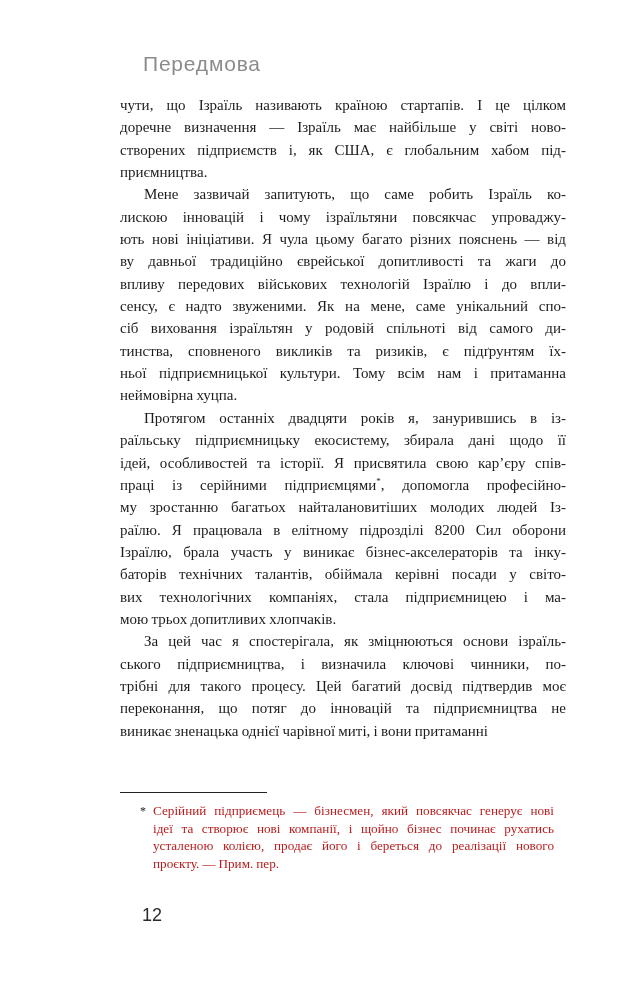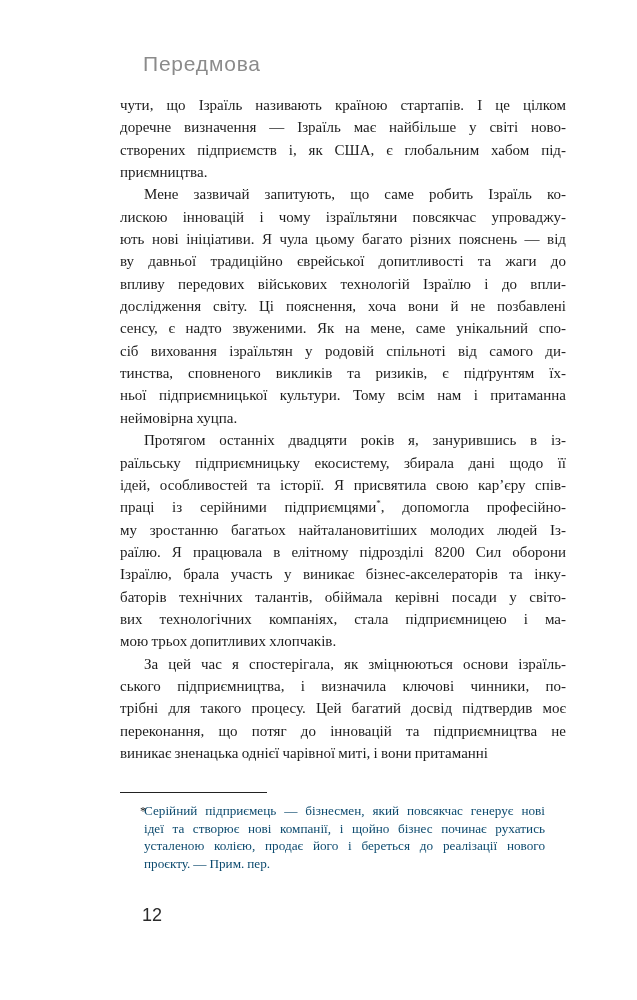--- a/index.html
+++ b/index.html
@@ -66,26 +66,26 @@
   }
   .fn-marker {
     position: absolute;
     left: 20px;
     top: 2px;
     font-family: "Liberation Serif", serif;
     font-size: 12px;
     color: #1c1c1c;
   }
   .fn-text {
-    margin-left: 24px;
+    margin-left: 33px;
     width: 401px;
     font-family: "Liberation Serif", serif;
     font-size: 13.2px;
     line-height: 17.7px;
-    color: #0c4a6e;
+    color: #b91c1c;
     word-spacing: -0.3px;
   }
   .fn-line {
     text-align: justify;
     text-align-last: justify;
   }
   .fn-line.para-end {
     text-align-last: left;
   }
   .fn-text .it {
@@ -109,21 +109,20 @@
   <div class="body-text">
       <div class="line">чути, що Ізраїль називають країною стартапів. І це цілком</div>
       <div class="line">доречне визначення — Ізраїль має найбільше у світі ново-</div>
       <div class="line">створених підприємств і, як США, є глобальним хабом під-</div>
       <div class="line para-end">приємництва.</div>
       <div class="line first-indent">Мене зазвичай запитують, що саме робить Ізраїль ко-</div>
       <div class="line">лискою інновацій і чому ізраїльтяни повсякчас упроваджу-</div>
       <div class="line">ють нові ініціативи. Я чула цьому багато різних пояснень — від</div>
       <div class="line">ву давньої традиційно єврейської допитливості та жаги до</div>
       <div class="line">впливу передових військових технологій Ізраїлю і до впли-</div>
-      <div class="line">дослідження світу. Ці пояснення, хоча вони й не позбавлені</div>
       <div class="line">сенсу, є надто звуженими. Як на мене, саме унікальний спо-</div>
       <div class="line">сіб виховання ізраїльтян у родовій спільноті від самого ди-</div>
       <div class="line">тинства, сповненого викликів та ризиків, є підґрунтям їх-</div>
       <div class="line">ньої підприємницької культури. Тому всім нам і притаманна</div>
       <div class="line para-end">неймовірна хуцпа.</div>
       <div class="line first-indent">Протягом останніх двадцяти років я, занурившись в із-</div>
       <div class="line">раїльську підприємницьку екосистему, збирала дані щодо її</div>
       <div class="line">ідей, особливостей та історії. Я присвятила свою кар’єру спів-</div>
       <div class="line">праці із серійними підприємцями<sup class="fn-ref">*</sup>, допомогла професійно-</div>
       <div class="line">му зростанню багатьох найталановитіших молодих людей Із-</div>

